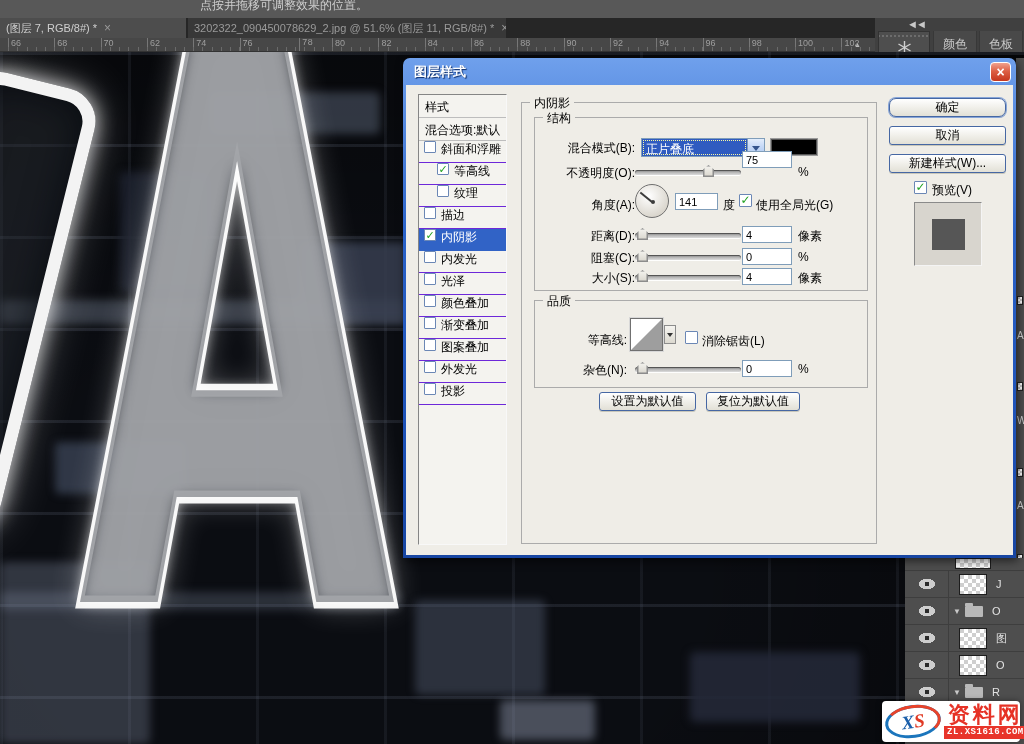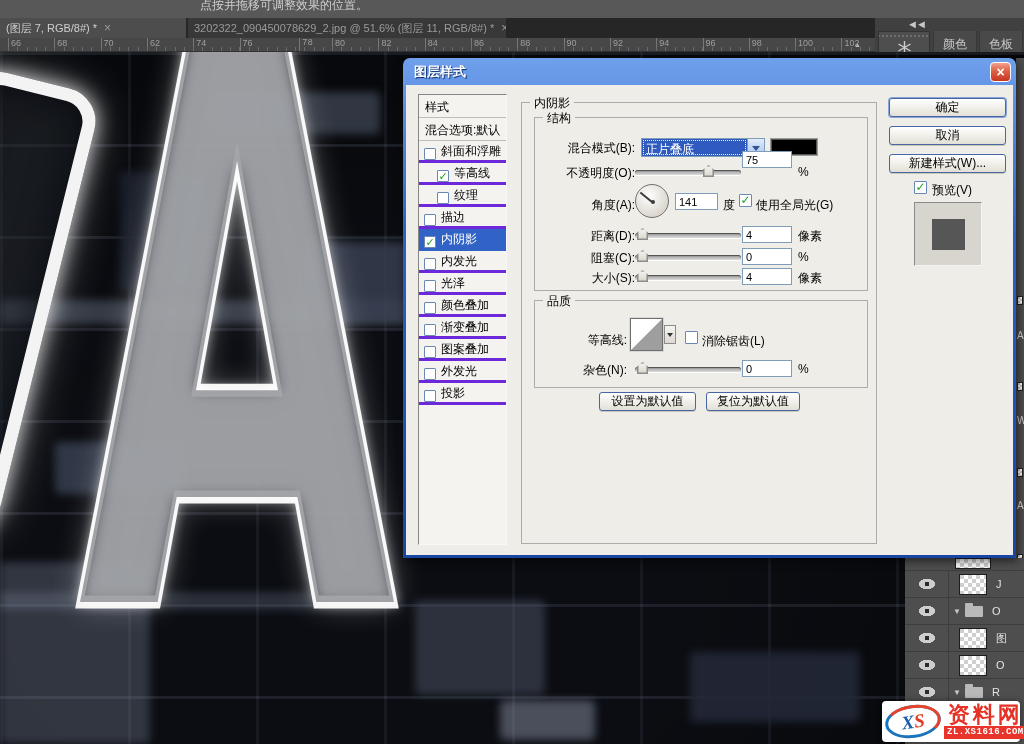--- a/index.html
+++ b/index.html
@@ -94,21 +94,21 @@
     background:linear-gradient(#6FA0EC,#2A62C8 35%,#1C4FB4 80%,#1846A2); box-shadow:2px 3px 10px rgba(0,0,0,.55); z-index:50; }
   .titlebar { position:absolute; left:0; top:0; right:0; height:27px; }
   .dlg-title { position:absolute; left:11px; top:5px; color:#fff; font-weight:bold; font-size:13px; text-shadow:1px 1px 1px #0a2a66; }
   .close-btn { position:absolute; right:5px; top:4px; width:21px; height:20px; border:1px solid #fff; border-radius:4px;
     background:linear-gradient(#F1A18C,#DD6045 45%,#C6371E); color:#fff; font-size:14px; font-weight:bold; text-align:center; line-height:18px; }
   .dlg-content { position:absolute; left:3px; right:3px; top:27px; bottom:3px; background:#EFEDE7; font-size:12px; color:#000; }
 
   .styles-list { position:absolute; left:12px; top:9px; width:89px; height:451px; background:#F4F3EF;
     border:1px solid; border-color:#858585 #f8f8f8 #f8f8f8 #858585; overflow:hidden; }
   .sl-header, .sl-blend { height:23px; padding:4px 0 4px 6px; border-bottom:1px solid #bdbdbd; }
-  .style-item { position:relative; height:22px; display:flex; align-items:flex-end; padding-left:5px; border-bottom:3px solid #6d28d9; }
+  .style-item { position:relative; height:22px; display:flex; align-items:flex-start; padding-left:5px; border-bottom:1px solid #6d28d9; }
   .style-item.indent { padding-left:18px; }
   .style-item.selected { background:#3163C6; color:#fff; border-bottom-color:#3163C6; }
   .style-label { margin-left:5px; white-space:nowrap; }
   .xp-check { display:inline-block; width:13px; height:13px; background:#fff; border:1px solid #6B87B5; border-radius:1px;
     color:#1FA11F; font-weight:bold; font-size:12px; line-height:11px; text-align:center; flex:none; }
   .xp-check.small { width:12px; height:12px; font-size:11px; line-height:10px; }
 
   .main-box { position:absolute; left:115px; top:17px; width:356px; height:442px; border:1px solid #ABABAB; }
   .legend { position:absolute; background:#EFEDE7; padding:0 4px; top:-8px; left:8px; white-space:nowrap; }
   .fieldset { position:absolute; border:1px solid #ABABAB; }
@@ -140,21 +140,21 @@
   .contour-thumb { position:absolute; left:95px; top:17px; width:33px; height:33px; border:1px solid #707070;
     background:linear-gradient(135deg,#ffffff 49.5%,#9e9e9e 50.5%); box-shadow:0 0 0 1px #d8d8d8; }
   .contour-arrow { position:absolute; left:129px; top:24px; width:12px; height:19px; background:linear-gradient(#f5f4f0,#dcd9d0); border:1px solid #8c8c8c; }
   .contour-arrow::after { content:''; position:absolute; left:2px; top:7px; border:3.5px solid transparent; border-top:4.5px solid #333; }
 
   .xp-btn { position:absolute; font-family:"Liberation Sans","DejaVu Sans",sans-serif; font-size:12px; color:#000;
     background:linear-gradient(#ffffff,#f2f1ec 45%,#e2e0d6); border:1px solid #4667A3; border-radius:3px; height:19px;
     box-shadow:0 1px 0 #c9c7ba; text-align:center; padding:0; }
   .btn-setdef { left:77px; top:289px; width:97px; }
   .btn-resetdef { left:184px; top:289px; width:94px; }
-  .btn-ok { left:483px; top:13px; width:117px; box-shadow:0 0 0 1px #87A5D8, 0 1px 0 #c9c7ba; }
+  .btn-ok { left:483px; top:13px; width:117px; box-shadow:0 0 0 1px #87A5D8, 0 1px 0 #c9c7ba;border-radius:7px; }
   .btn-cancel { left:483px; top:41px; width:117px; }
   .btn-newstyle { left:483px; top:69px; width:117px; }
   .preview-check { position:absolute; left:508px; top:96px; }
   .preview-label { position:absolute; left:526px; top:97px; }
   .preview-box { position:absolute; left:508px; top:117px; width:68px; height:64px; background:#D8D5CE; border:1px solid; border-color:#8a8a8a #f4f4f4 #f4f4f4 #8a8a8a; }
   .preview-inner { position:absolute; left:17px; top:16px; width:33px; height:31px; background:#565656; }
 
   .gl-check { position:absolute; left:204px; top:76px; }
   .gl-label { position:absolute; left:221px; top:79px; white-space:nowrap; }
   .aa-check { position:absolute; left:150px; top:30px; }

